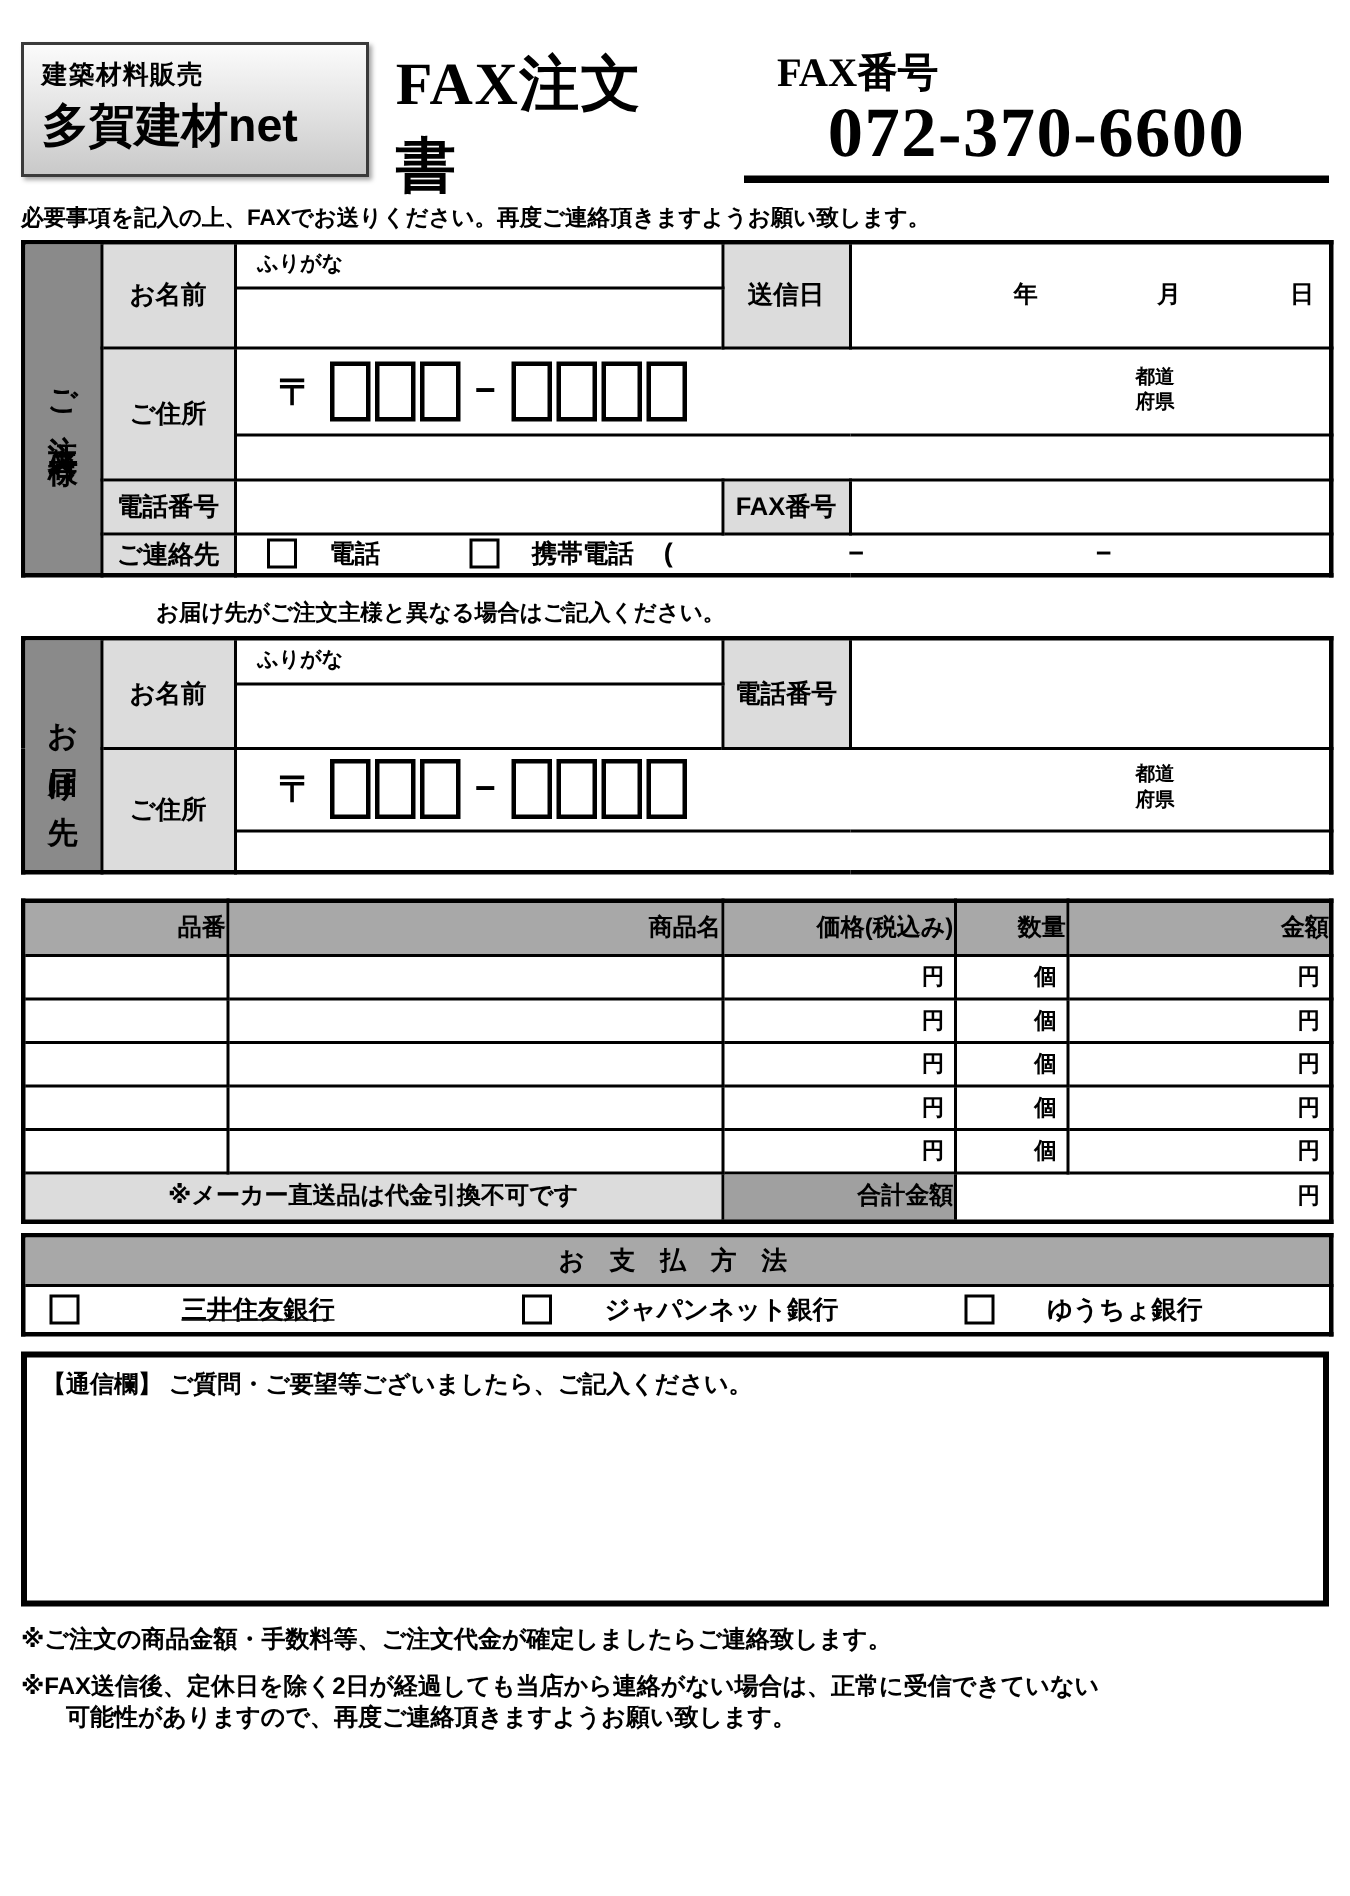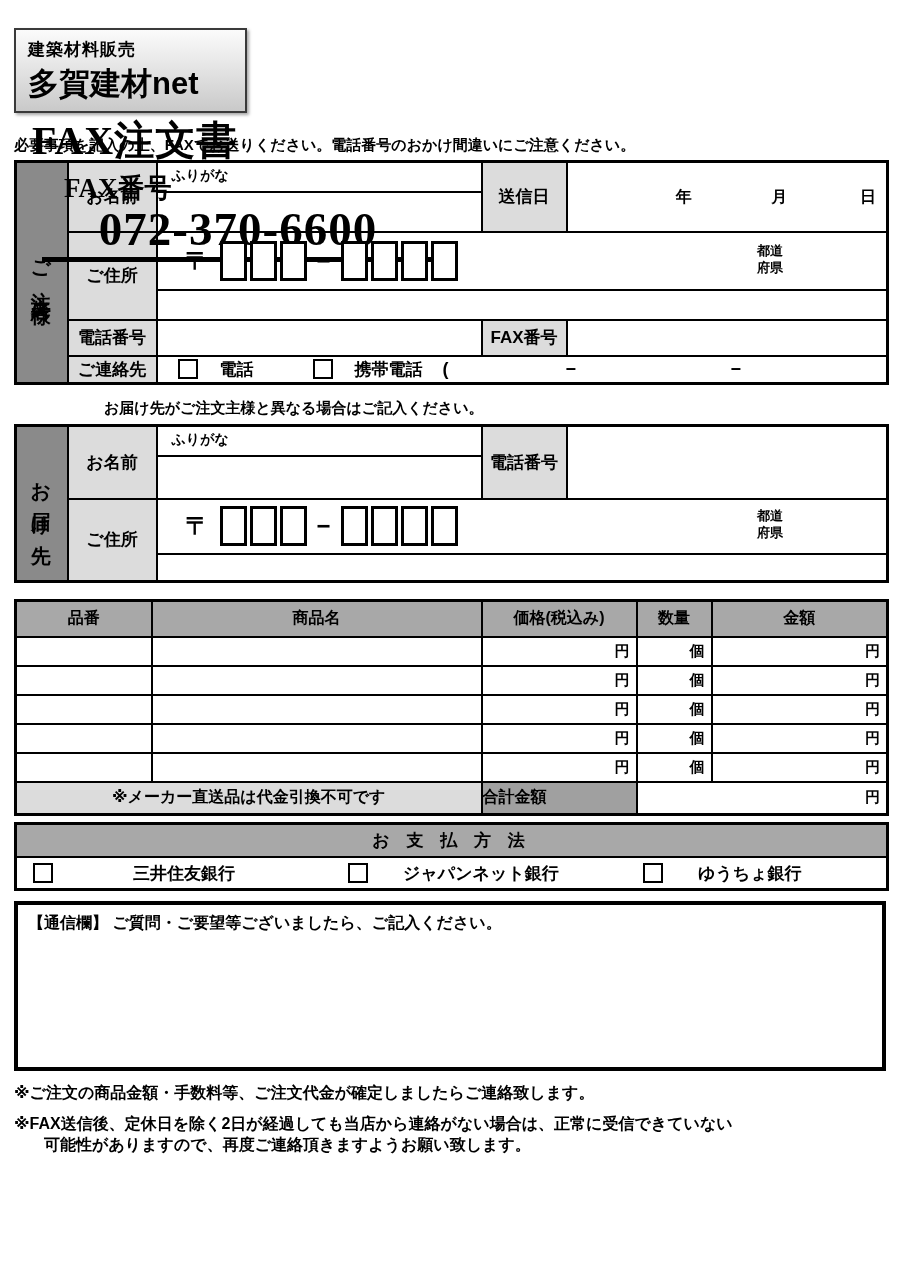--- a/index.html
+++ b/index.html
@@ -2,21 +2,21 @@
 <html lang="ja"><head>
 <meta charset="utf-8">
 <style>
   * { margin:0; padding:0; box-sizing:border-box; }
   body { background:#fff; width:900px; }
   .page {
     width:900px; height:1264px; background:#fff; position:relative;
     padding:28px 14px 0; font-family:"Liberation Sans","DejaVu Sans",sans-serif; color:#000;
   }
   
-  .header { display:flex; align-items:flex-start; height:92px;flex-direction:column; }
+  .header { display:flex; align-items:flex-start; height:92px; }
   .logo {
     width:233px; height:90px; border:2px solid #3a3a3a;
     background:linear-gradient(to bottom,#fbfbfb 0%,#e8e8e8 40%,#c9c9c9 100%);
     padding:8px 12px 6px; box-shadow:2px 2px 3px rgba(0,0,0,.35);
   }
   .logo-line1 { font-size:17px; font-weight:bold; letter-spacing:1px; }
   .logo-line2 { font-size:31px; font-weight:bold; letter-spacing:0; margin-top:2px; }
   .doc-title {
     font-family:"Liberation Serif","DejaVu Serif",serif; font-weight:bold;
     font-size:40px; margin-left:18px; margin-top:0; letter-spacing:1px;
@@ -52,29 +52,29 @@
   .contact-cell { position:relative; }
   .cbox { display:inline-block; width:20px; height:20px; border:2.5px solid #000; background:#fff; }
   .contact-cell .cb1 { position:absolute; left:20px; top:50%; transform:translateY(-50%); }
   .contact-cell .t1  { position:absolute; left:62px; top:50%; transform:translateY(-50%); font-size:17px; font-weight:600; }
   .contact-cell .cb2 { position:absolute; left:155px; top:50%; transform:translateY(-50%); }
   .contact-cell .t2  { position:absolute; left:197px; top:50%; transform:translateY(-50%); font-size:17px; font-weight:600; }
   .contact-cell .par { position:absolute; left:285px; top:50%; transform:translateY(-50%); font-size:18px; font-weight:600; }
   .contact-cell .dsh1{ position:absolute; left:408px; top:50%; transform:translateY(-50%); font-size:18px; font-weight:bold; }
   .contact-cell .dsh2{ position:absolute; left:573px; top:50%; transform:translateY(-50%); font-size:18px; font-weight:bold; }
   
-  .hdr { background:#a8a8a8; text-align:center; font-weight:bold; font-size:16px; }
+  .hdr { background:#a8a8a8; text-align:right; font-weight:bold; font-size:16px; }
   .unit { text-align:right; padding-right:6px; font-weight:600; font-size:15px; }
   .prod-note { background:#dcdcdc; text-align:center; font-weight:600; font-size:16px; }
-  .total-lbl { background:#a0a0a0; text-align:left; font-weight:bold; font-size:16px; }
+  .total-lbl { background:#a0a0a0; text-align:right; font-weight:bold; font-size:16px; }
   
   .pay-hdr { background:#a8a8a8; text-align:center; font-weight:bold; font-size:17px; letter-spacing:6px; }
   .pay-row1 { position:relative; }
   .pay-row1 .cbA { position:absolute; left:16px;  top:50%; transform:translateY(-50%); }
-  .pay-row1 .lbA { position:absolute; left:116px; top:50%; transform:translateY(-50%); font-size:17px; font-weight:600; }
+  .pay-row1 .lbA { position:absolute; left:104px; top:50%; transform:translateY(-50%); font-size:17px; font-weight:600;text-decoration:underline; }
   .pay-row1 .cbB { position:absolute; left:331px; top:50%; transform:translateY(-50%); }
   .pay-row1 .lbB { position:absolute; left:386px; top:50%; transform:translateY(-50%); font-size:17px; font-weight:600; }
   .pay-row1 .cbC { position:absolute; left:626px; top:50%; transform:translateY(-50%); }
   .pay-row1 .lbC { position:absolute; left:681px; top:50%; transform:translateY(-50%); font-size:17px; font-weight:600; }
   .cod-cell { position:relative; }
   .cod-cell .cb { position:absolute; left:16px; top:50%; transform:translateY(-50%); }
   .cod-cell .lb { display:block; text-align:center; font-size:17px; font-weight:600; }
   .cod-note { font-size:13.5px; font-weight:600; padding-left:4px; letter-spacing:-0.3px; }
   
   .msg-box { margin-top:10px; width:872px; height:170px; border:4px solid #000; padding:8px 10px; }
@@ -99,21 +99,21 @@
       <div class="logo-line1">建築材料販売</div>
       <div class="logo-line2">多賀建材net</div>
     </div>
     <div class="doc-title">FAX注文書</div>
     <div class="fax-block">
       <div class="fax-label">FAX番号</div>
       <div class="fax-number">072-370-6600</div>
     </div>
   </div>
 
-  <div class="instruction">必要事項を記入の上、FAXでお送りください。電話番号のおかけ間違いにご注意ください。</div>
+  <div class="instruction">必要事項を記入の上、FAXでお送りください。再度ご連絡頂きますようお願い致します。</div>
 
   <table class="outer mt5">
     <colgroup>
         <col style="width:52px">
         <col style="width:89px">
         <col style="width:325px">
         <col style="width:85px">
         <col style="width:321px">
       </colgroup>
     <tbody>

